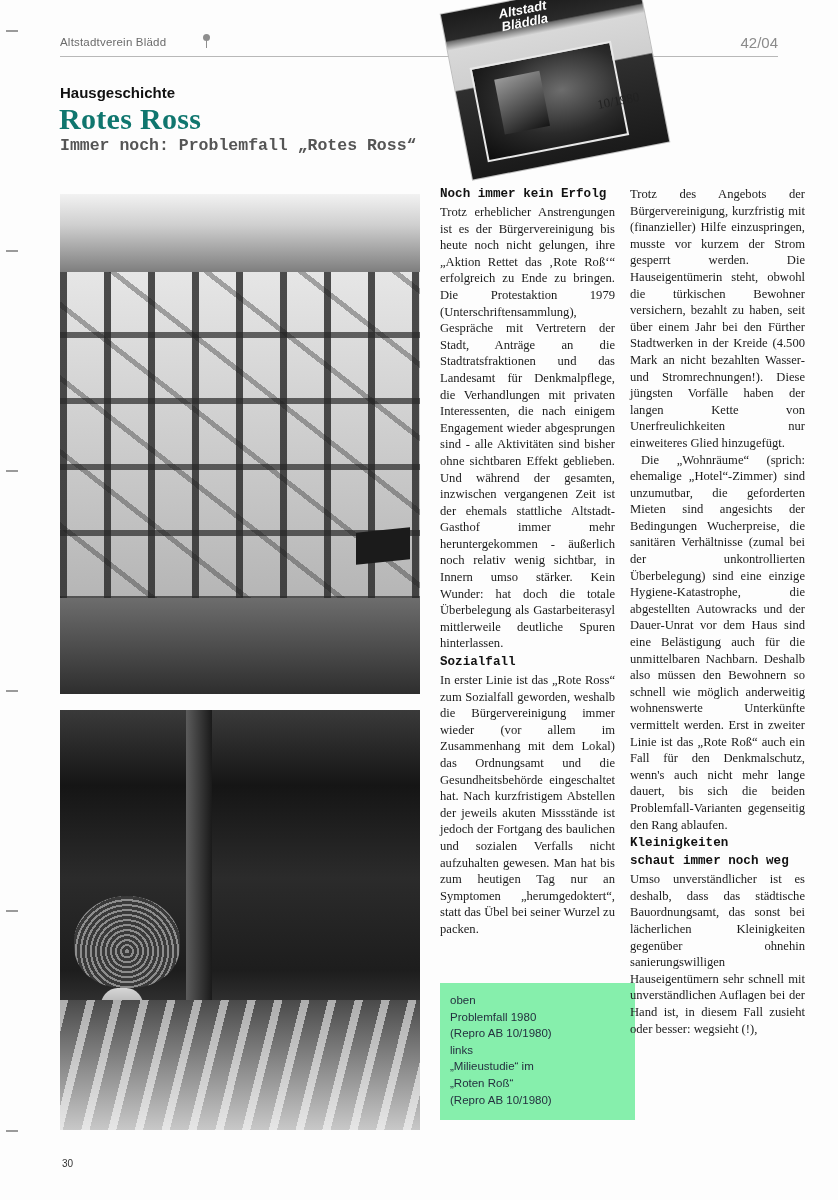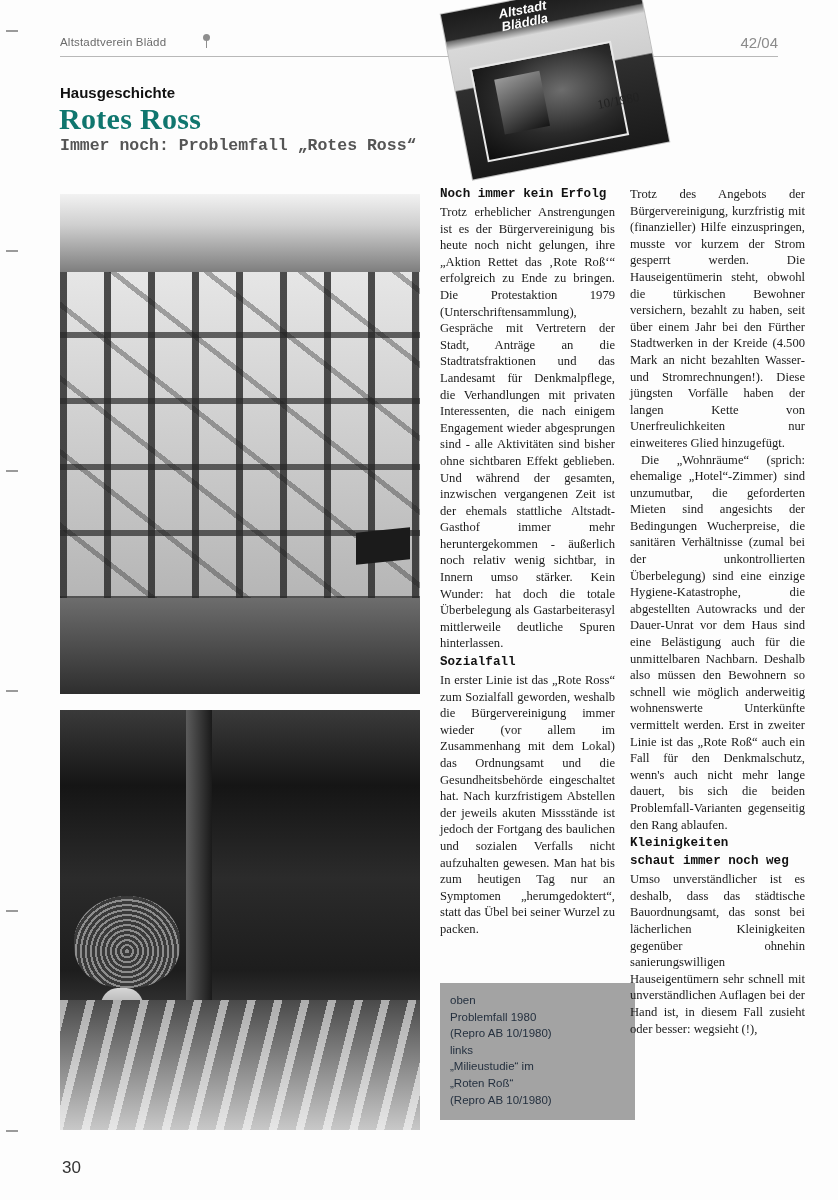--- a/index.html
+++ b/index.html
@@ -269,21 +269,21 @@
       linear-gradient(180deg,#4a4a4a,#c8c8c8);
   }
 
   
   .caption-box {
     position: absolute;
     left: 440px;
     top: 983px;
     width: 175px;
     padding: 9px 10px 12px 10px;
-    background: #a3a3a3;
+    background: #86efac;
     font-family: "Liberation Sans", sans-serif;
     font-size: 11.5px;
     line-height: 16.6px;
     color: #24303f;
   }
 
   
   .col {
     position: absolute;
     width: 175px;
@@ -311,21 +311,21 @@
     text-indent: 0;
   }
   .col p + p { text-indent: 11px; }
 
   
   .folio {
     position: absolute;
     left: 62px;
     top: 1158px;
     font-family: "Liberation Sans", sans-serif;
-    font-size: 17px;
+    font-size: 10px;
     color: #333;
   }
 </style>
 </head>
 <body>
 
 <div class="page">
 
   <div class="gutter-mark" style="top:30px"></div>
   <div class="gutter-mark" style="top:250px"></div>

